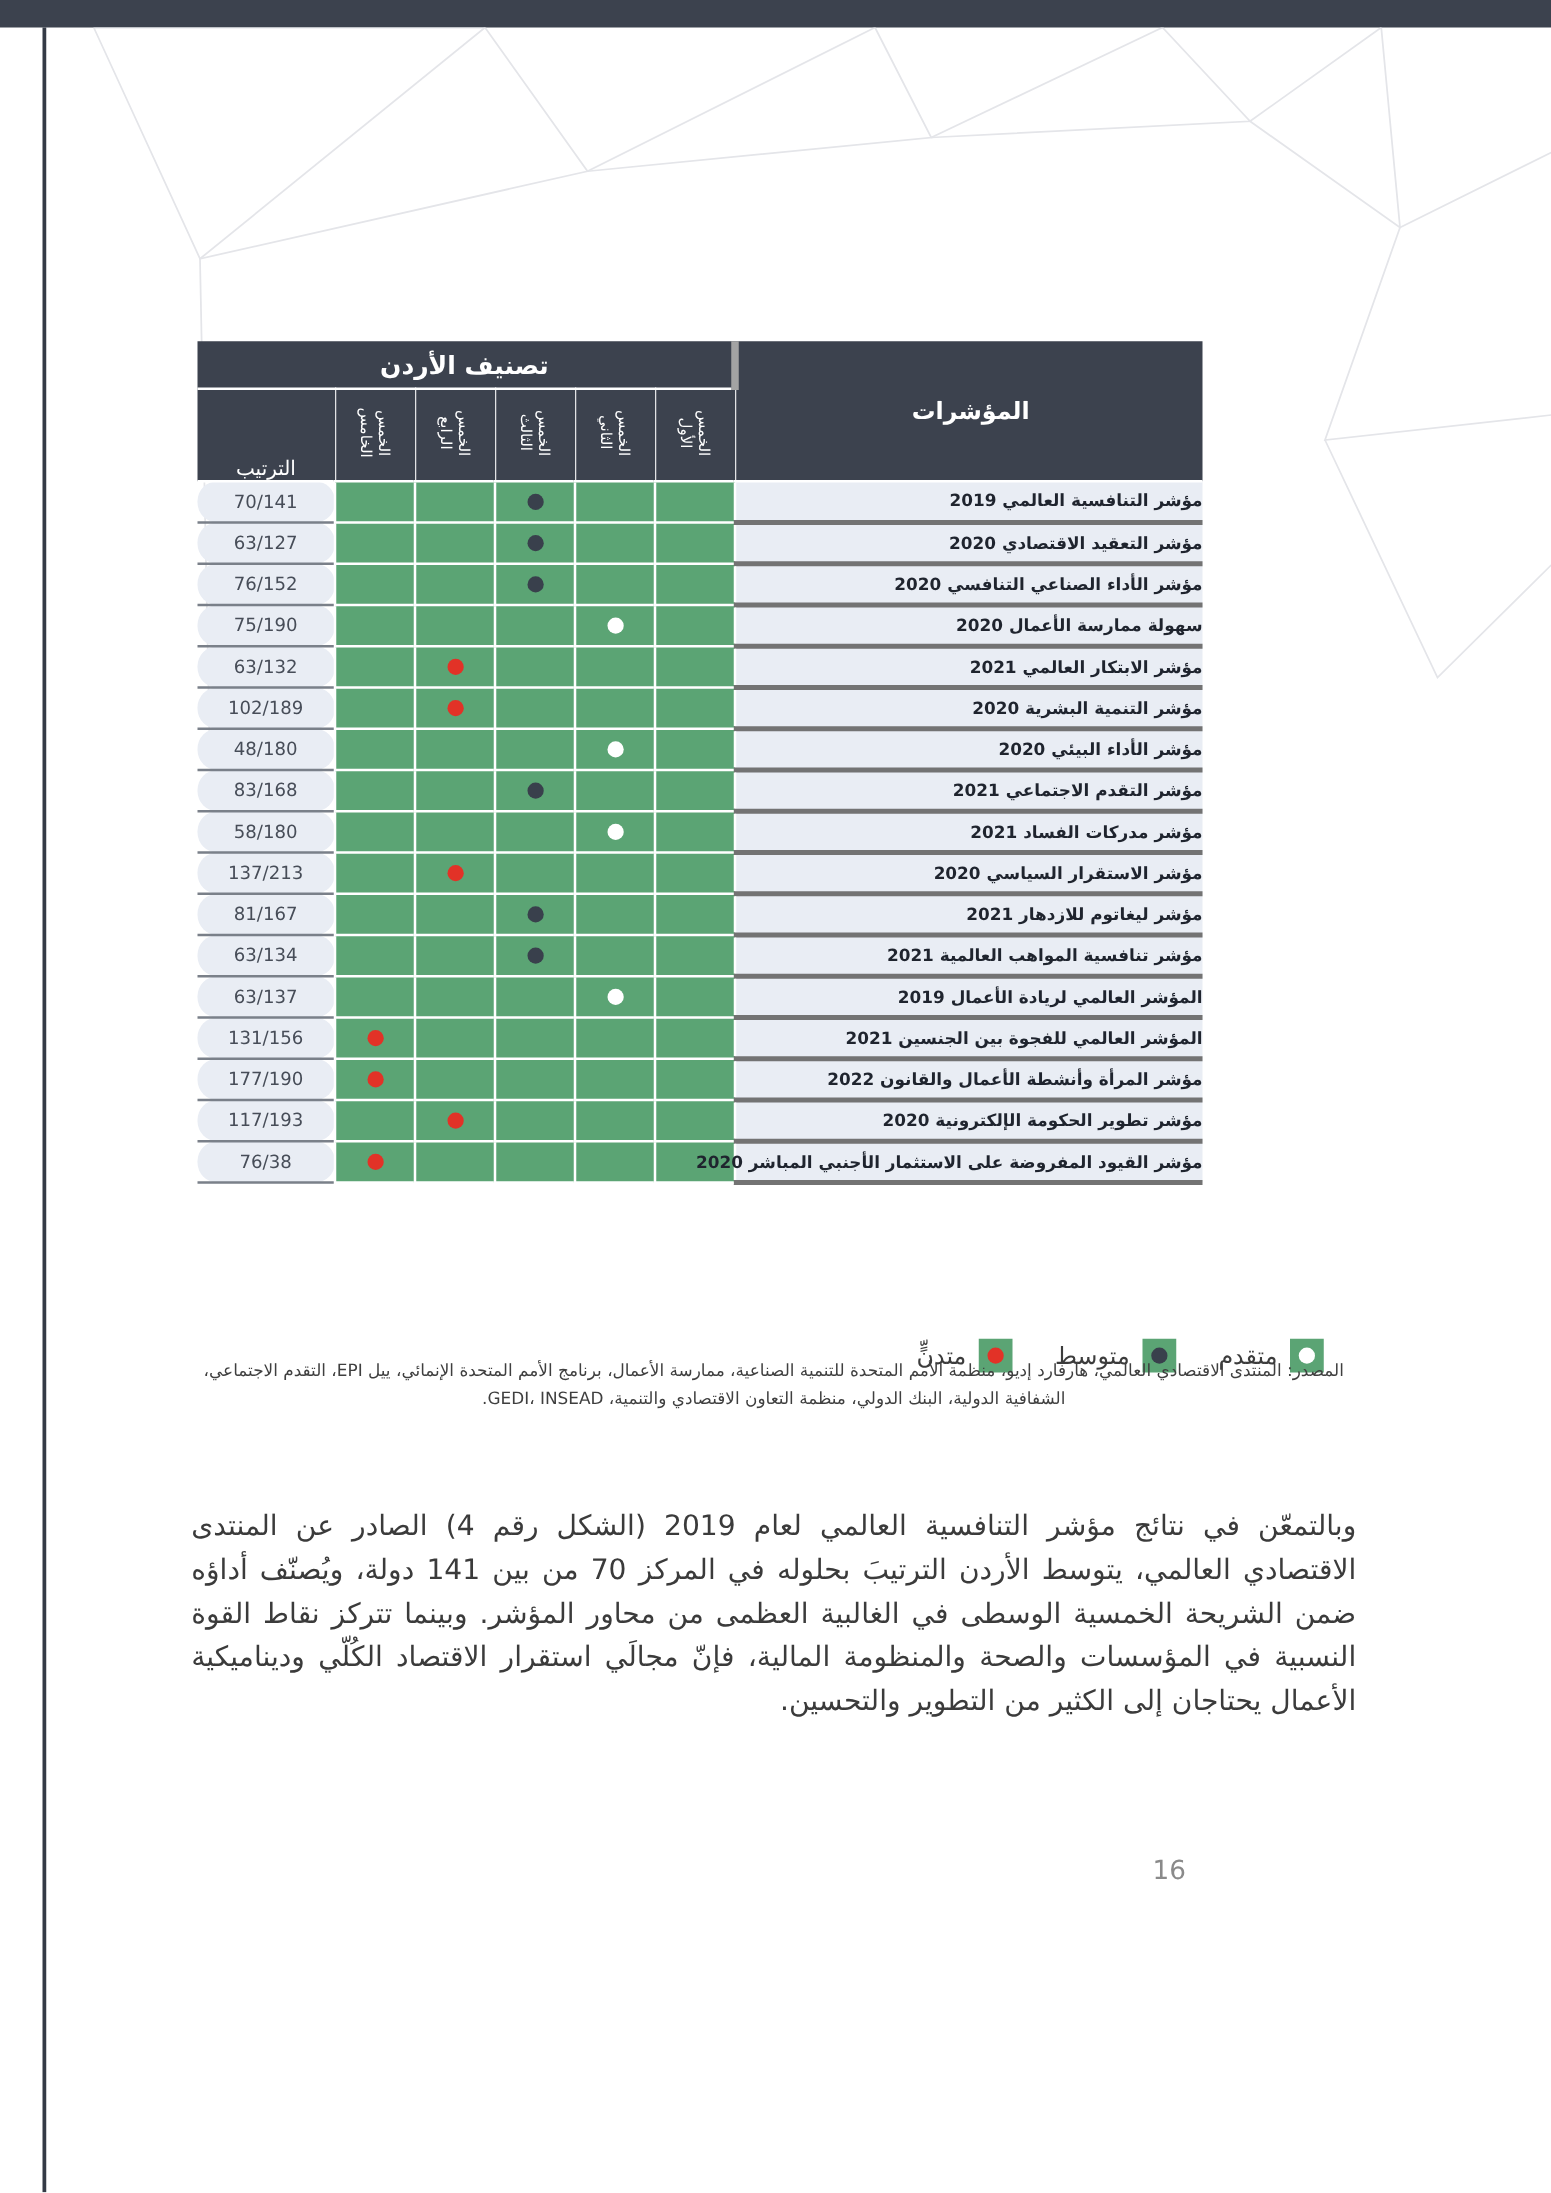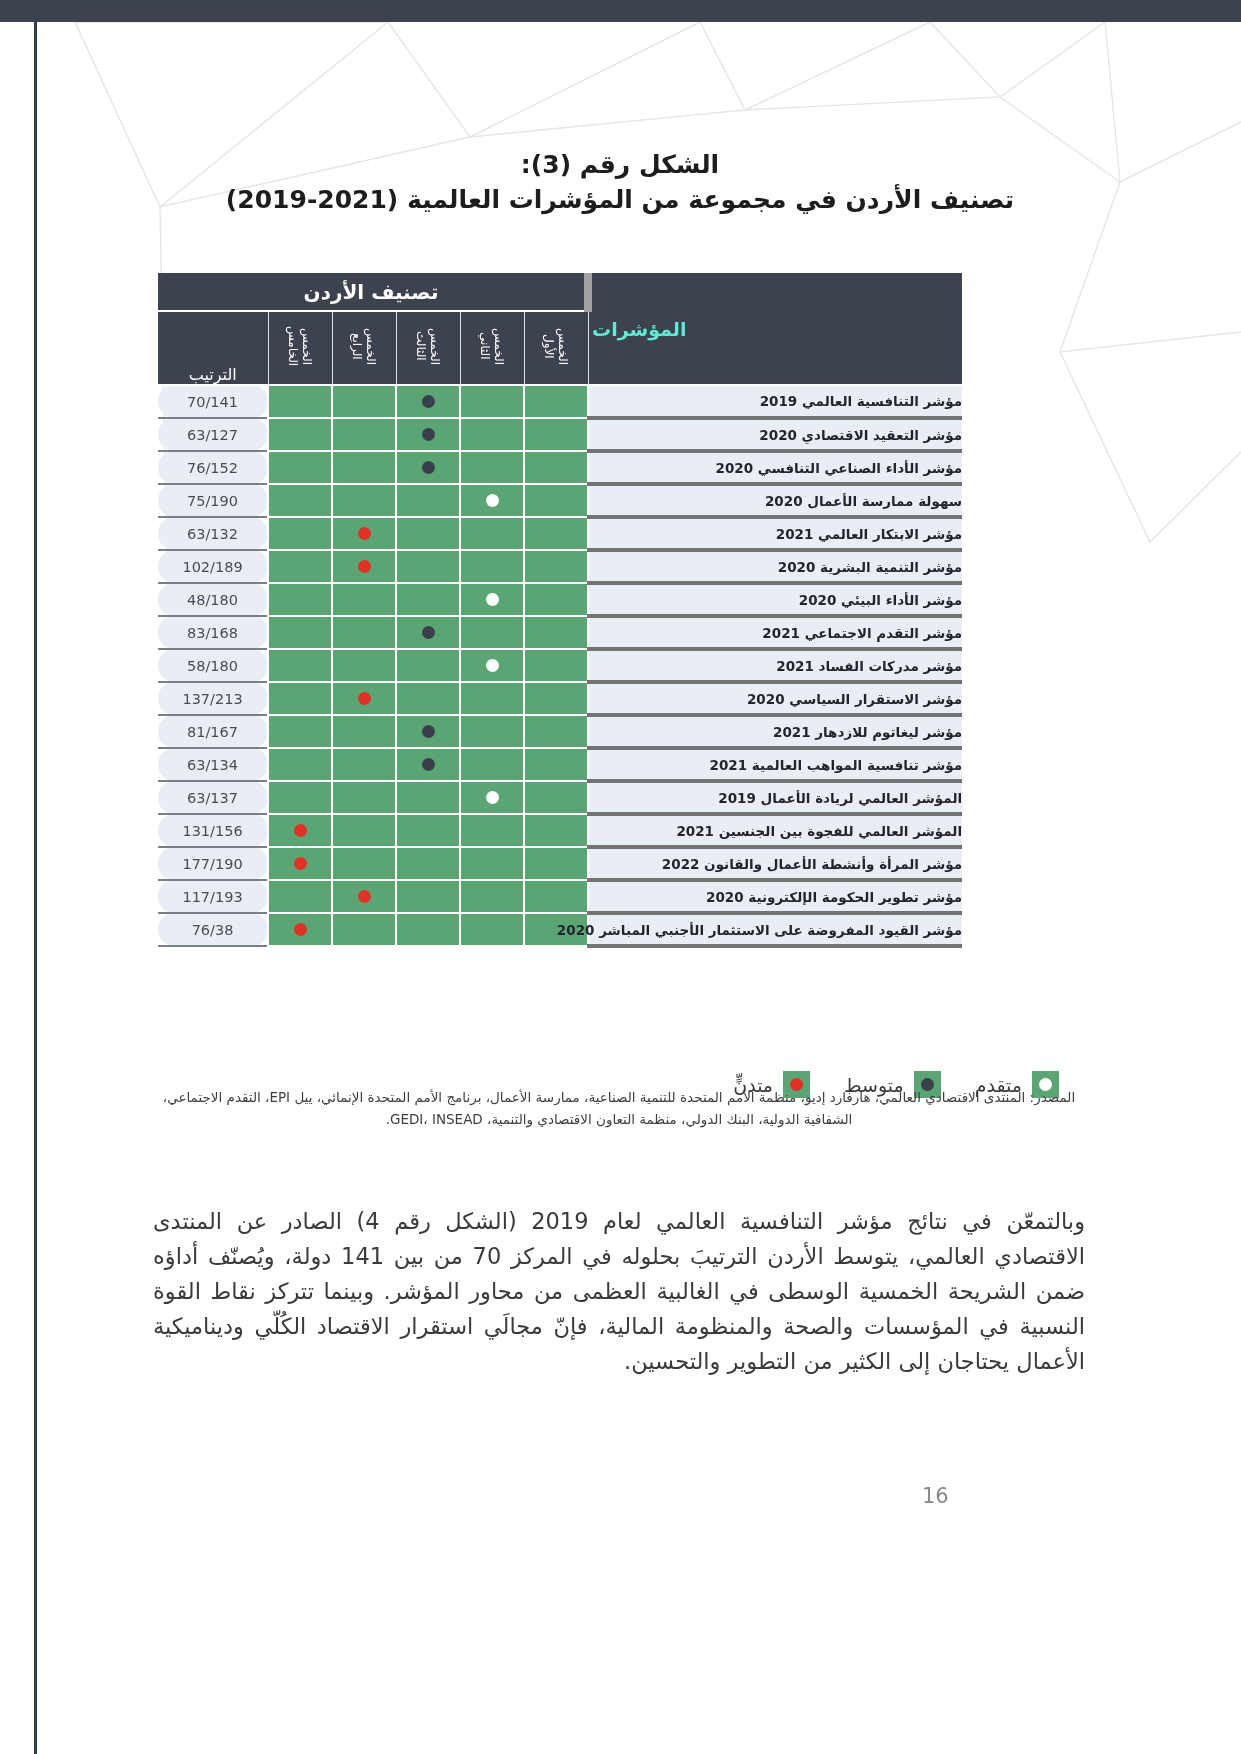--- a/index.html
+++ b/index.html
@@ -11,22 +11,22 @@
   
   .fig-title{position:absolute;top:148px;left:155px;width:930px;direction:rtl;text-align:center;
              font-weight:bold;color:#1d1d1f;}
   .fig-title .l1{font-size:25px;line-height:34px;}
   .fig-title .l2{font-size:25px;line-height:36px;}
   
   table.fig{position:absolute;top:273px;left:158px;width:804px;border-collapse:collapse;
             table-layout:fixed;direction:rtl;}
   table.fig th,table.fig td{padding:0;}
   .grp-h{background:#3c424e;color:#fff;font-size:20px;font-weight:bold;text-align:center;
-         height:37px;border-bottom:2px solid #fff;border-right:8px solid #a3a3a3;}
-  .ind-h{background:#3c424e;color:#5eead4;font-size:19px;font-weight:bold;text-align:left;
+         height:37px;border-bottom:2px solid #fff;border-right:6px solid #a3a3a3;}
+  .ind-h{background:#3c424e;color:#ffffff;font-size:19px;font-weight:bold;text-align:center;
          vertical-align:middle;}
   .q-h{background:#3c424e;height:72px;text-align:center;vertical-align:middle;
        border-left:1px solid rgba(255,255,255,.85);border-right:1px solid rgba(255,255,255,.85);}
   .rank-h{background:#3c424e;color:#fff;font-size:16px;font-weight:normal;text-align:center;
           vertical-align:bottom;padding-bottom:9px;}
   thead th{border-bottom:2px solid #fff;}
   .vh{display:inline-block;writing-mode:vertical-rl;color:#fff;font-size:12px;line-height:14px;
       font-weight:normal;}
   td.q{background:#5ba474;border:2px solid #ffffff;height:31px;text-align:center;vertical-align:middle;}
   td.rank{background:#e9edf4;border-bottom:2px solid #7a8089;text-align:center;vertical-align:middle;
@@ -71,24 +71,20 @@
       <polyline points="745,88 930,0"></polyline>
       <polyline points="745,88 1000,75 930,0"></polyline>
       <polyline points="1000,75 1105,0"></polyline>
       <polyline points="1000,75 1120,160 1241,100"></polyline>
       <polyline points="1105,0 1120,160"></polyline>
       <polyline points="1120,160 1060,330 1241,310"></polyline>
       <polyline points="1060,330 1150,520 1241,430"></polyline>
     </g>
   </svg>
 
-  <div class="fig-title">
-    <div class="l1">الشكل رقم (3):</div>
-    <div class="l2">تصنيف الأردن في مجموعة من المؤشرات العالمية (2021-2019)</div>
-  </div>
 
   <table class="fig">
     <colgroup>
       <col style="width:374px">
         <col style="width:64px">
         <col style="width:64px">
       <col style="width:64px">
         <col style="width:64px">
         <col style="width:64px">
       <col style="width:110px">

